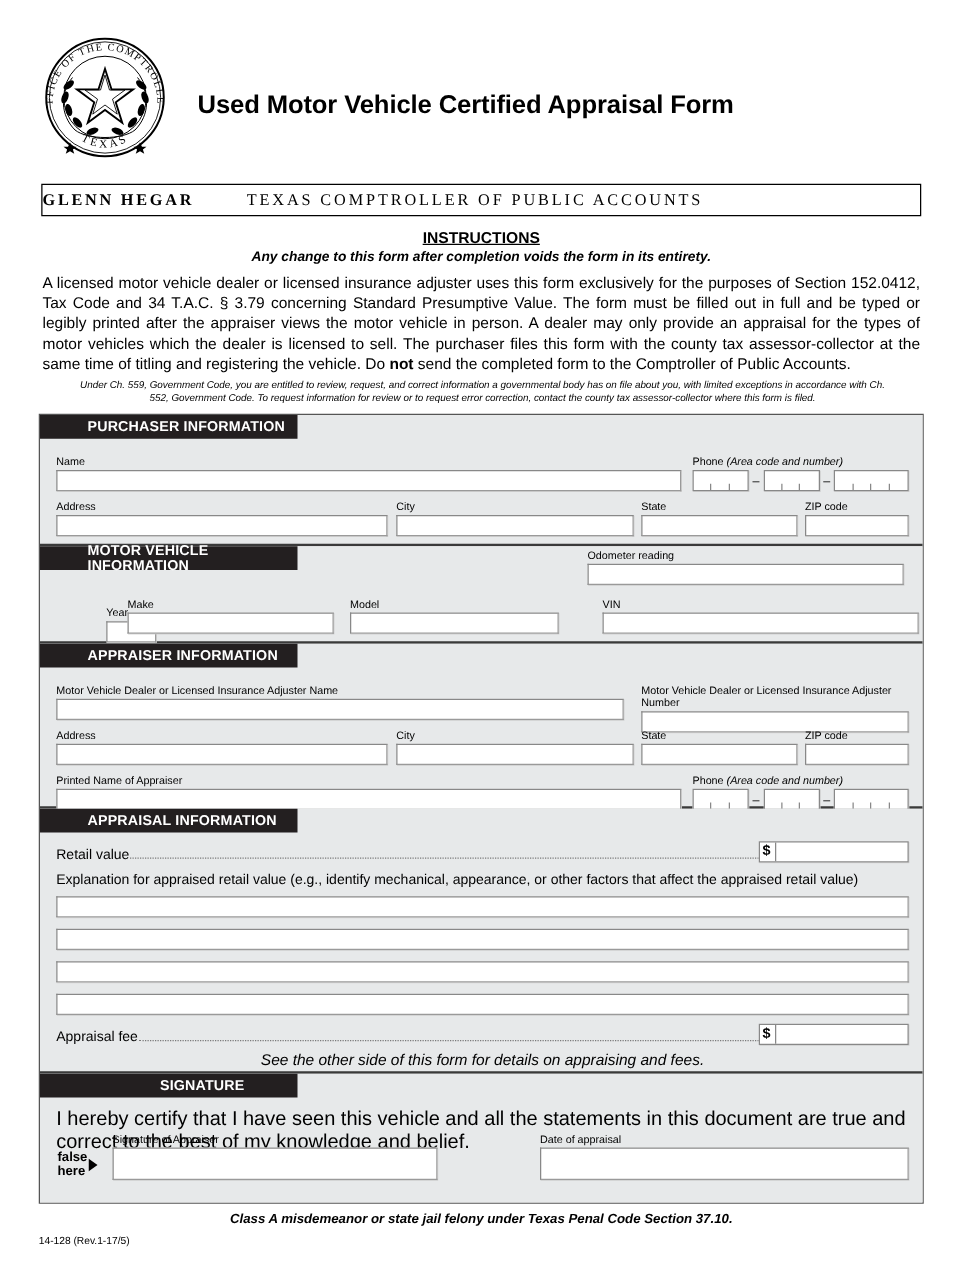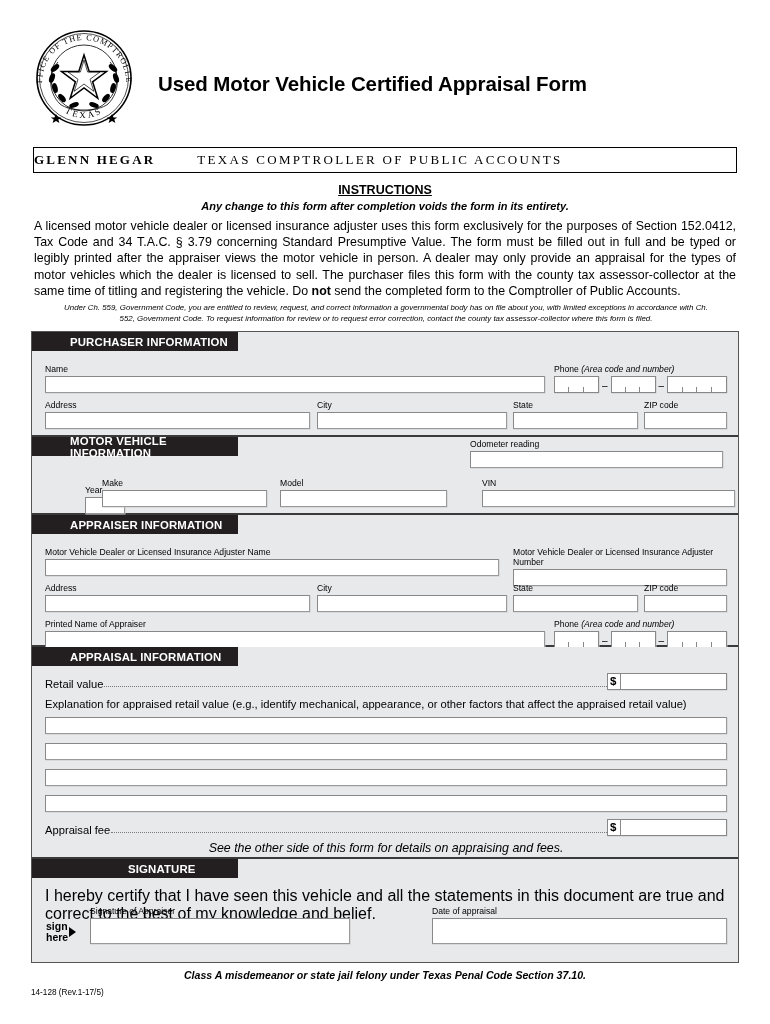--- a/index.html
+++ b/index.html
@@ -402,21 +402,21 @@
 
     <div class="panel" style="height:103px;">
       <div class="band w-sig">
         <span>SIGNATURE</span>
       </div>
 
       <div class="fld sig-text" style="left:13px; top:28px; width:682px;">I hereby certify that I have seen this vehicle and all the statements in this document are true and correct to the best of my knowledge and belief.</div>
 
       <div class="fld signhere" style="left:14px; top:62px;">
         <div>
-          <div>sign</div>
+          <div>false</div>
           <div>here</div>
         </div>
         <div class="tri"></div>
       </div>
 
       <div class="fld" style="left:400px; top:47px; width:295px;">
         <div class="lbl">Date of appraisal</div>
         <div class="box" style="height:26px;"></div>
       </div>
 

